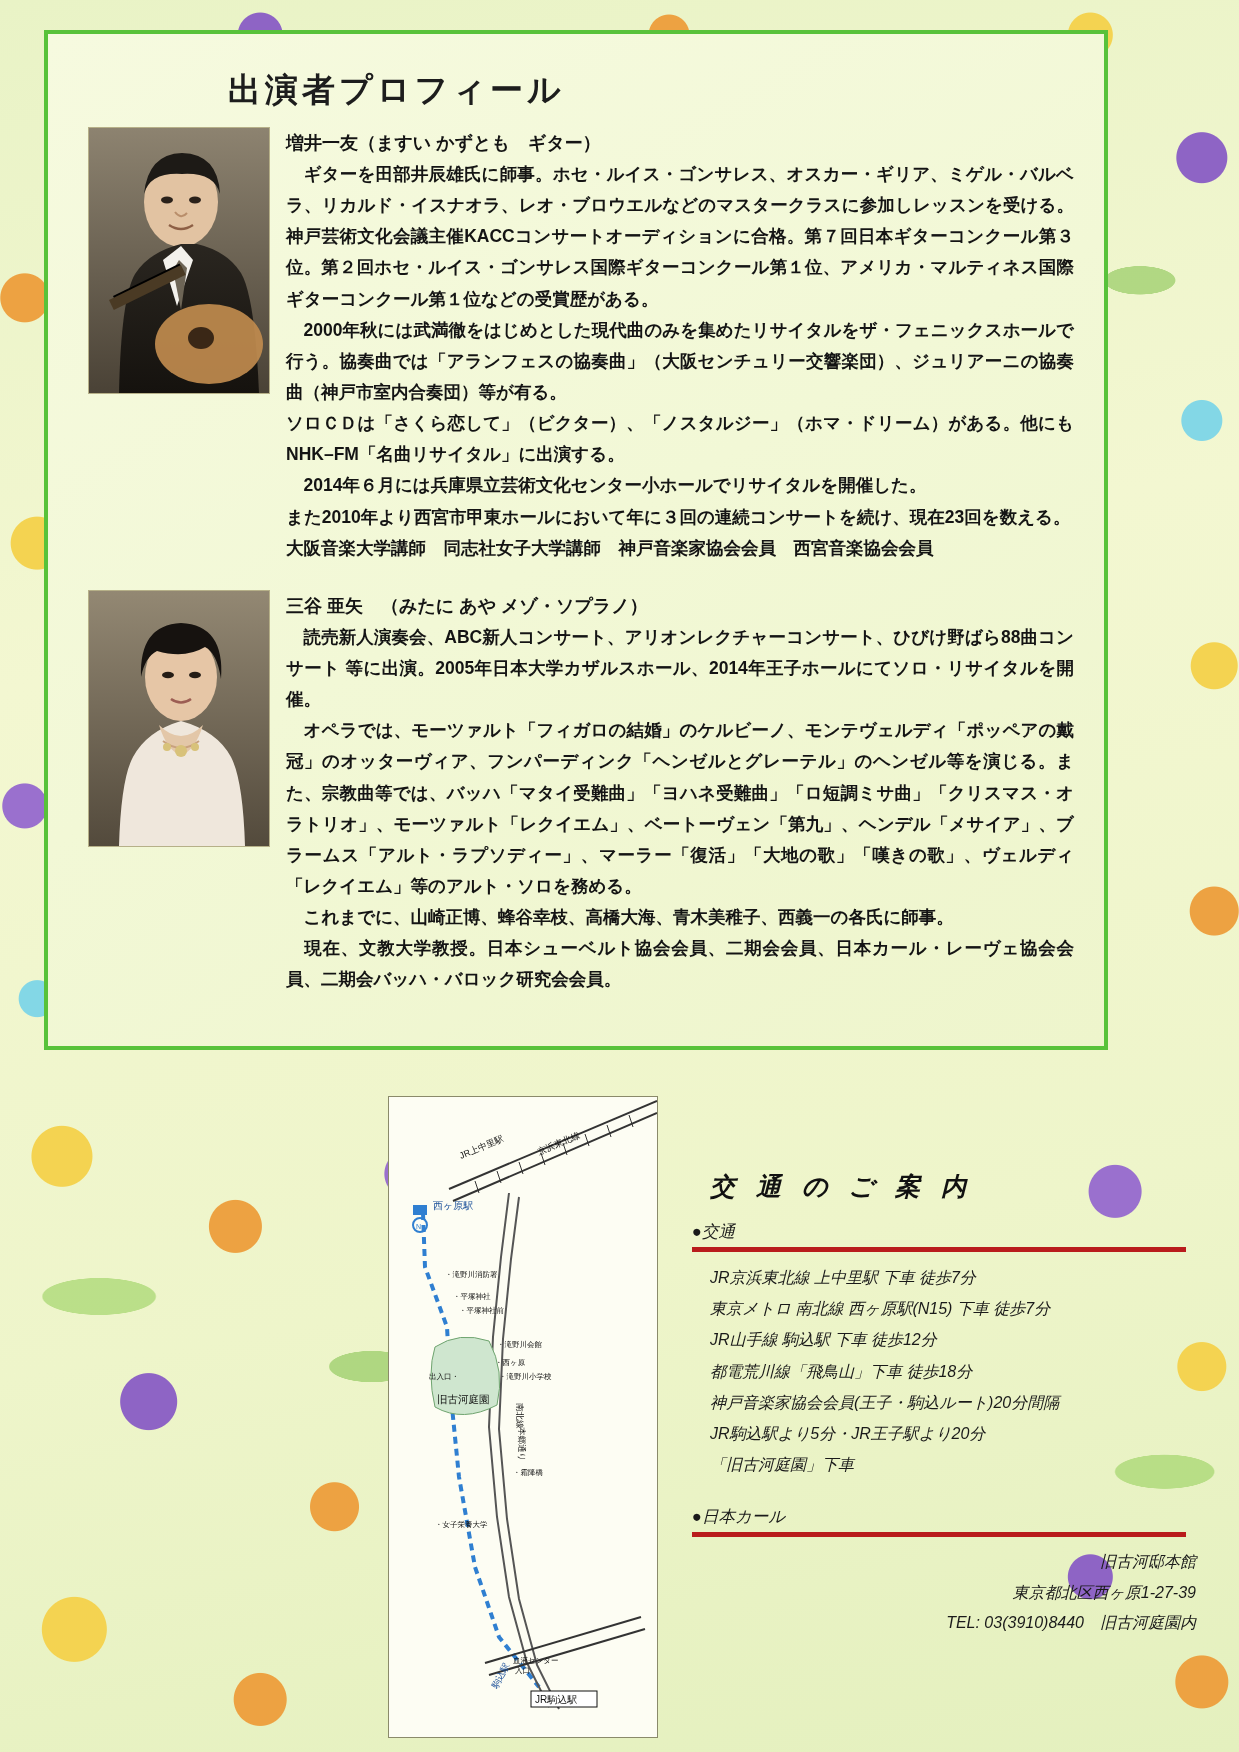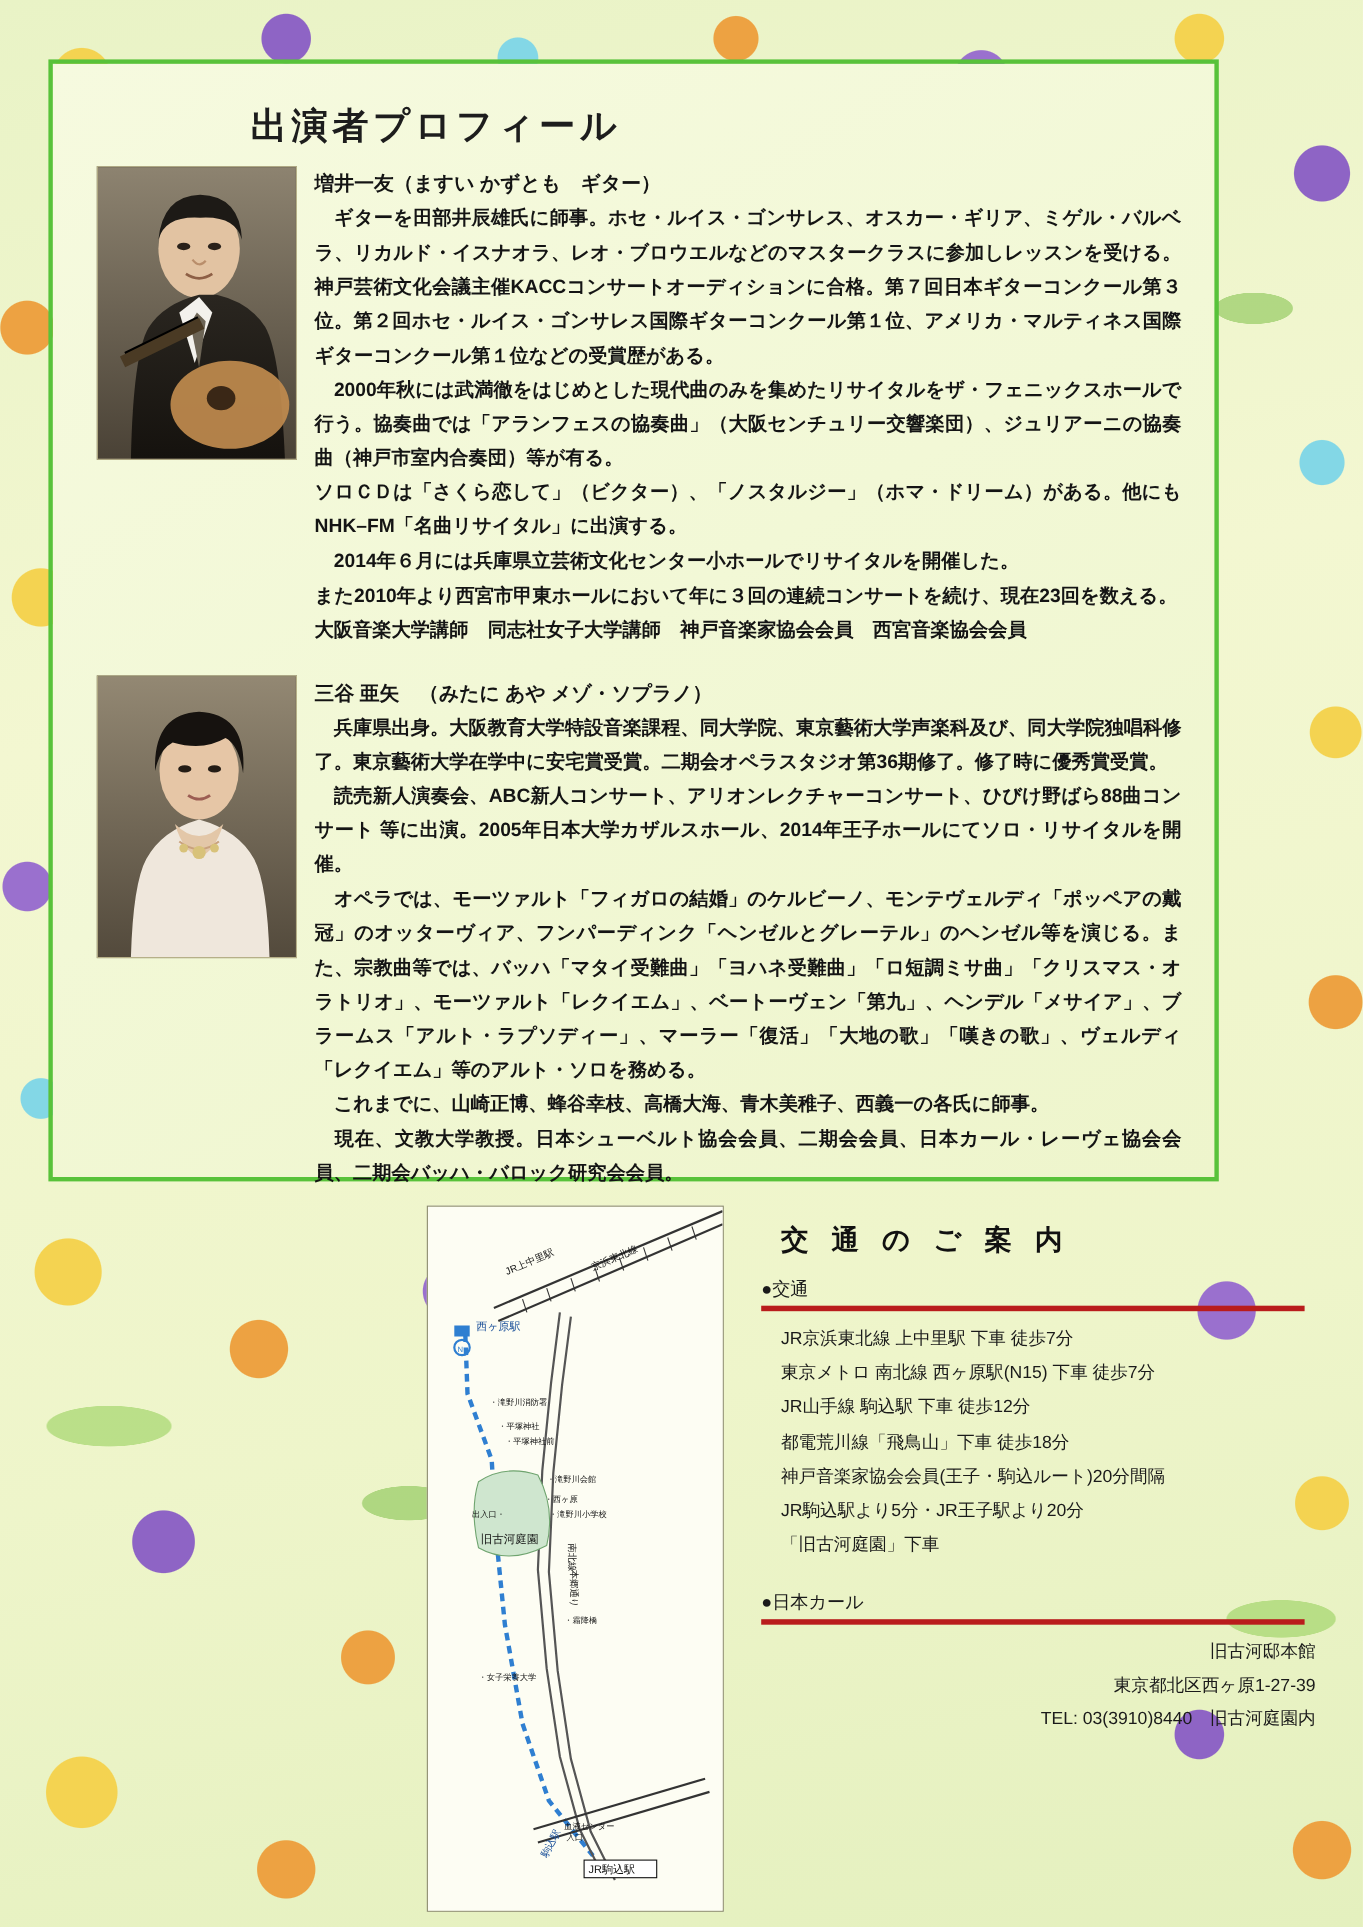--- a/index.html
+++ b/index.html
@@ -66,21 +66,20 @@
   #profile-panel {
     position: absolute;
     left: 44px;
     top: 30px;
     width: 1064px;
     height: 1020px;
     background: linear-gradient(150deg, #f6fadf 0%, #f2f8d6 50%, #eef5cc 100%);
     border: 4px solid #58c23a;
     box-sizing: border-box;
     padding: 26px 30px 10px 30px;
-    margin-top: 24px;
   }
   #profile-title {
     font-size: 33px;
     font-weight: bold;
     letter-spacing: 4px;
     color: #1d1d1d;
     margin: 8px 0 14px 150px;
   }
 
   .bio-block {
@@ -122,23 +121,24 @@
     height: 640px;
     background: #fdfdf3;
     border: 1px solid #8a8a6a;
     overflow: hidden;
   }
   #map-box svg { display: block; }
 
   #access-box {
     position: absolute;
     left: 676px;
-    top: 1088px;
+    top: 1148px;
     width: 520px;
     color: #1a1a1a;
+    font-style: italic;
   }
   #access-title {
     font-size: 25px;
     letter-spacing: 7px;
     margin: 22px 0 18px 34px;
     color: #111;
   }
   .access-head {
     font-size: 16.5px;
     border-bottom: 5px solid #b91c1c;
@@ -228,21 +228,20 @@
         <path d="M92 130 q-34 10 -48 36 q-12 22 -14 89 h126 q-2-66 -14-89 q-14-26 -50-36z" fill="#efe7dc"></path>
         <path d="M70 134 q22 22 44 0 q-8 26 -22 30 q-14-4 -22-30z" fill="#e3c7a8"></path>
         <path d="M74 150 q18 14 36 0" fill="none" stroke="#c9a27e" stroke-width="2"></path>
         <circle cx="92" cy="160" r="6" fill="#d8c27a"></circle>
         <circle cx="78" cy="156" r="4" fill="#d8c27a"></circle>
         <circle cx="106" cy="156" r="4" fill="#d8c27a"></circle>
       </svg>
     </div>
     <div class="bio-text">
       <p class="bio-name">三谷 亜矢　（みたに あや メゾ・ソプラノ）</p>
-      <p>　兵庫県出身。大阪教育大学特設音楽課程、同大学院、東京藝術大学声楽科及び、同大学院独唱科修了。東京藝術大学在学中に安宅賞受賞。二期会オペラスタジオ第36期修了。修了時に優秀賞受賞。</p>
       <p>　読売新人演奏会、ABC新人コンサート、アリオンレクチャーコンサート、ひびけ野ばら88曲コンサート 等に出演。2005年日本大学カザルスホール、2014年王子ホールにてソロ・リサイタルを開催。</p>
       <p>　オペラでは、モーツァルト「フィガロの結婚」のケルビーノ、モンテヴェルディ「ポッペアの戴冠」のオッターヴィア、フンパーディンク「ヘンゼルとグレーテル」のヘンゼル等を演じる。また、宗教曲等では、バッハ「マタイ受難曲」「ヨハネ受難曲」「ロ短調ミサ曲」「クリスマス・オラトリオ」、モーツァルト「レクイエム」、ベートーヴェン「第九」、ヘンデル「メサイア」、ブラームス「アルト・ラプソディー」、マーラー「復活」「大地の歌」「嘆きの歌」、ヴェルディ「レクイエム」等のアルト・ソロを務める。</p>
       <p>　これまでに、山崎正博、蜂谷幸枝、高橋大海、青木美稚子、西義一の各氏に師事。</p>
       <p>　現在、文教大学教授。日本シューベルト協会会員、二期会会員、日本カール・レーヴェ協会会員、二期会バッハ・バロック研究会会員。</p>
     </div>
   </div>
 
 </section>
 
 <div id="map-box">

